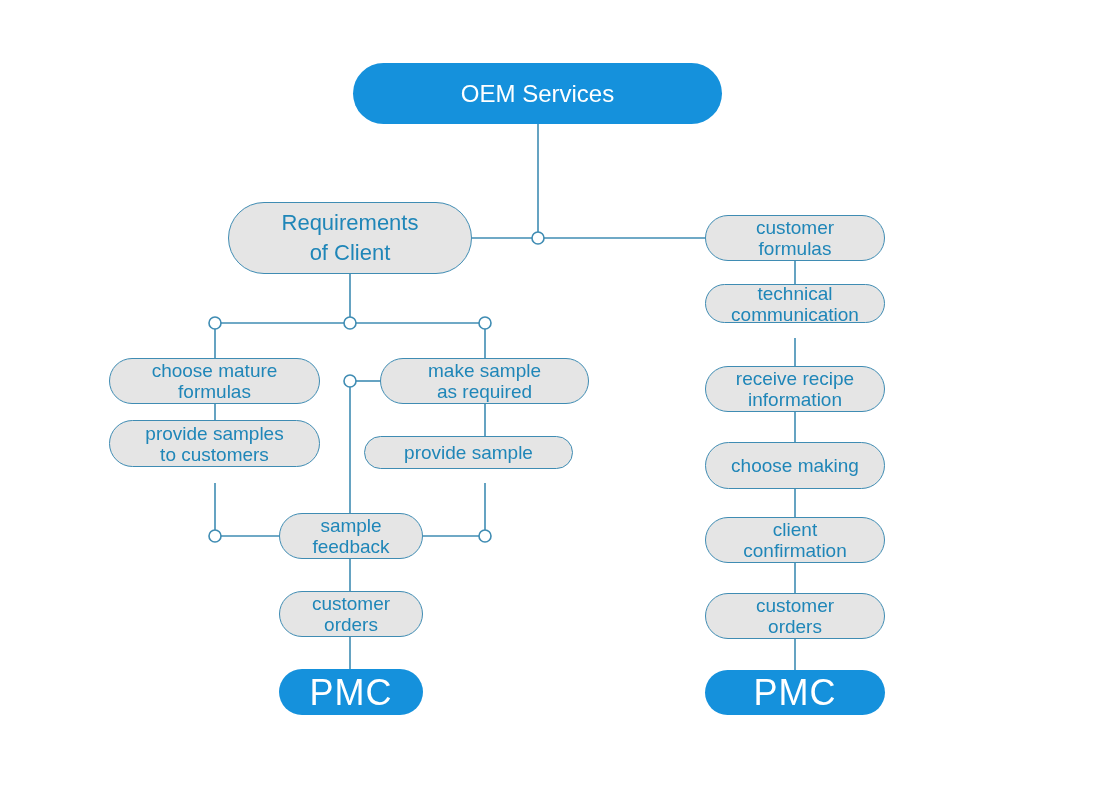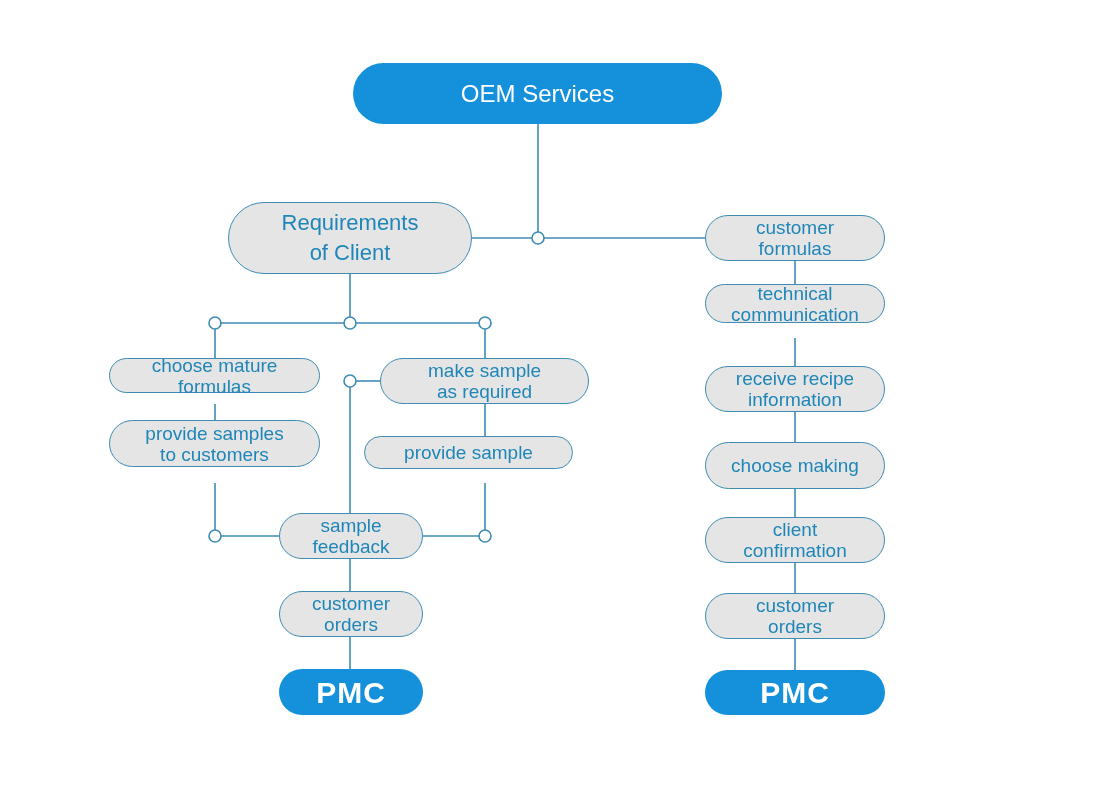--- a/index.html
+++ b/index.html
@@ -5,21 +5,21 @@
   html, body { margin: 0; padding: 0; background: #ffffff; }
   body { width: 1100px; height: 794px; position: relative; overflow: hidden;
          font-family: "Liberation Sans", sans-serif; }
   svg.wires { position: absolute; left: 0; top: 0; }
   .node { position: absolute; box-sizing: border-box; display: flex; align-items: center;
           justify-content: center; text-align: center; border-radius: 999px;
           border: 1.6px solid #3f8cb3; background: #e5e5e5; color: #1f86b8;
           font-size: 19px; line-height: 21px; padding: 0 10px; white-space: pre-line; }
   .node.filled { background: #1591dc; border: none; color: #fff; }
   .node.title { font-size: 24px; }
-  .node.pmc { font-size: 30px; font-weight: bold; letter-spacing: 1px; }
+  .node.pmc { font-size: 36px; font-weight: normal; letter-spacing: 1px; }
   .node.big { font-size: 22px; line-height: 30px; }
 </style>
 </head>
 <body>
 
 <svg class="wires" width="1100" height="794">
   <g stroke="#3f8cb3" stroke-width="1.6" fill="none">
 
     <line x1="538" y1="124" x2="538" y2="232"></line>
     <line x1="472" y1="238" x2="532" y2="238"></line>
@@ -61,21 +61,21 @@
     <circle cx="215" cy="536" r="6"></circle>
     <circle cx="485" cy="536" r="6"></circle>
   </g>
 </svg>
 
 <div class="node filled title" style="left:353px;top:63px;width:369px;height:61px;">OEM Services</div>
 
 <div class="node big" style="left:228px;top:202px;width:244px;height:72px;">Requirements
 of Client</div>
 
-<div class="node" style="left:109px;top:358px;width:211px;height:35px;">choose mature
+<div class="node" style="left:109px;top:358px;width:211px;height:46px;">choose mature
 formulas</div>
 <div class="node" style="left:109px;top:420px;width:211px;height:47px;">provide samples
 to customers</div>
 
 <div class="node" style="left:380px;top:358px;width:209px;height:46px;">make sample
 as required</div>
 <div class="node" style="left:364px;top:436px;width:209px;height:33px;">provide sample</div>
 
 <div class="node" style="left:279px;top:513px;width:144px;height:46px;">sample
 feedback</div>

